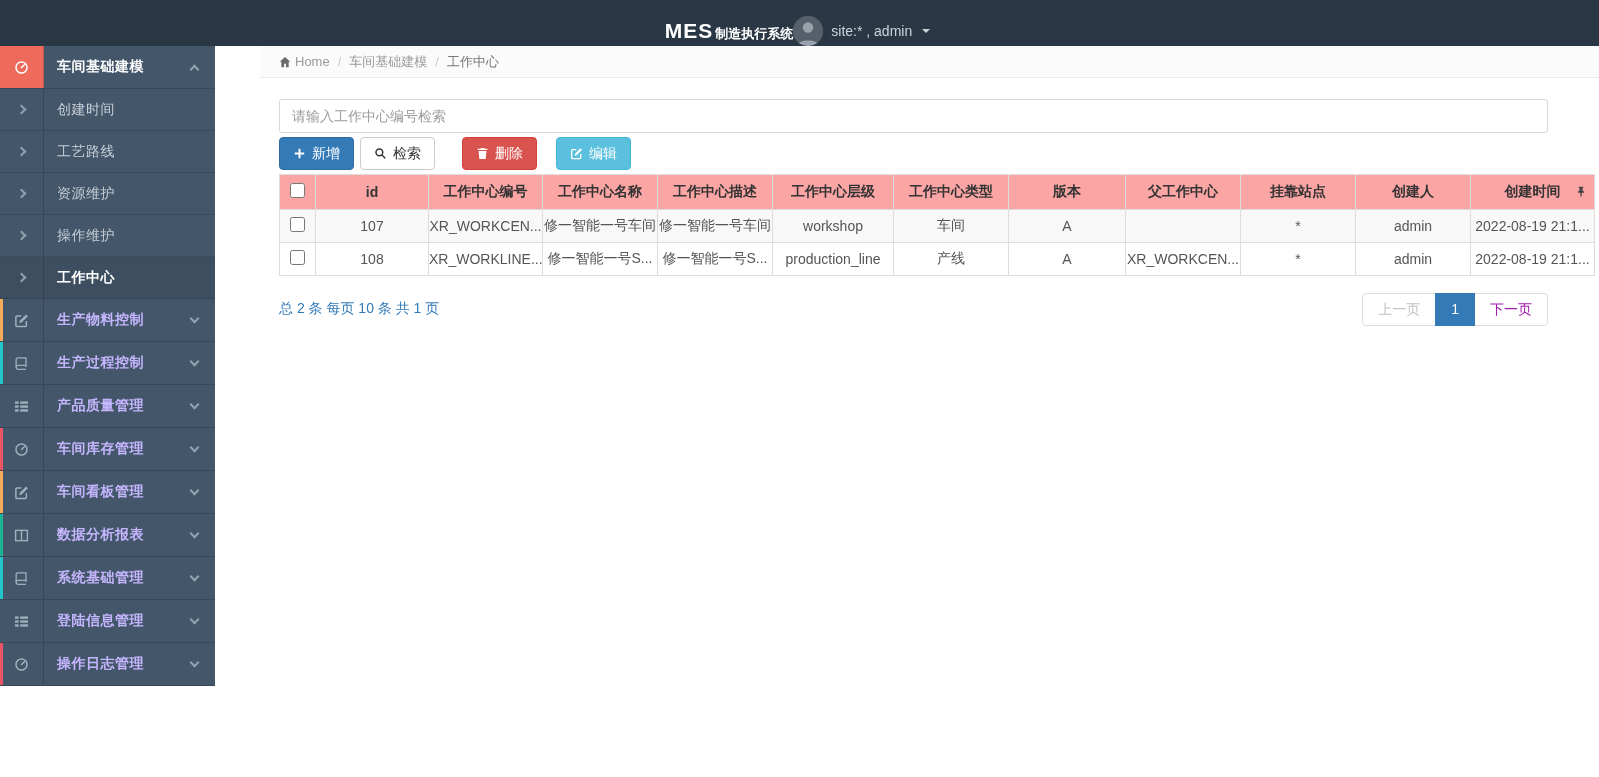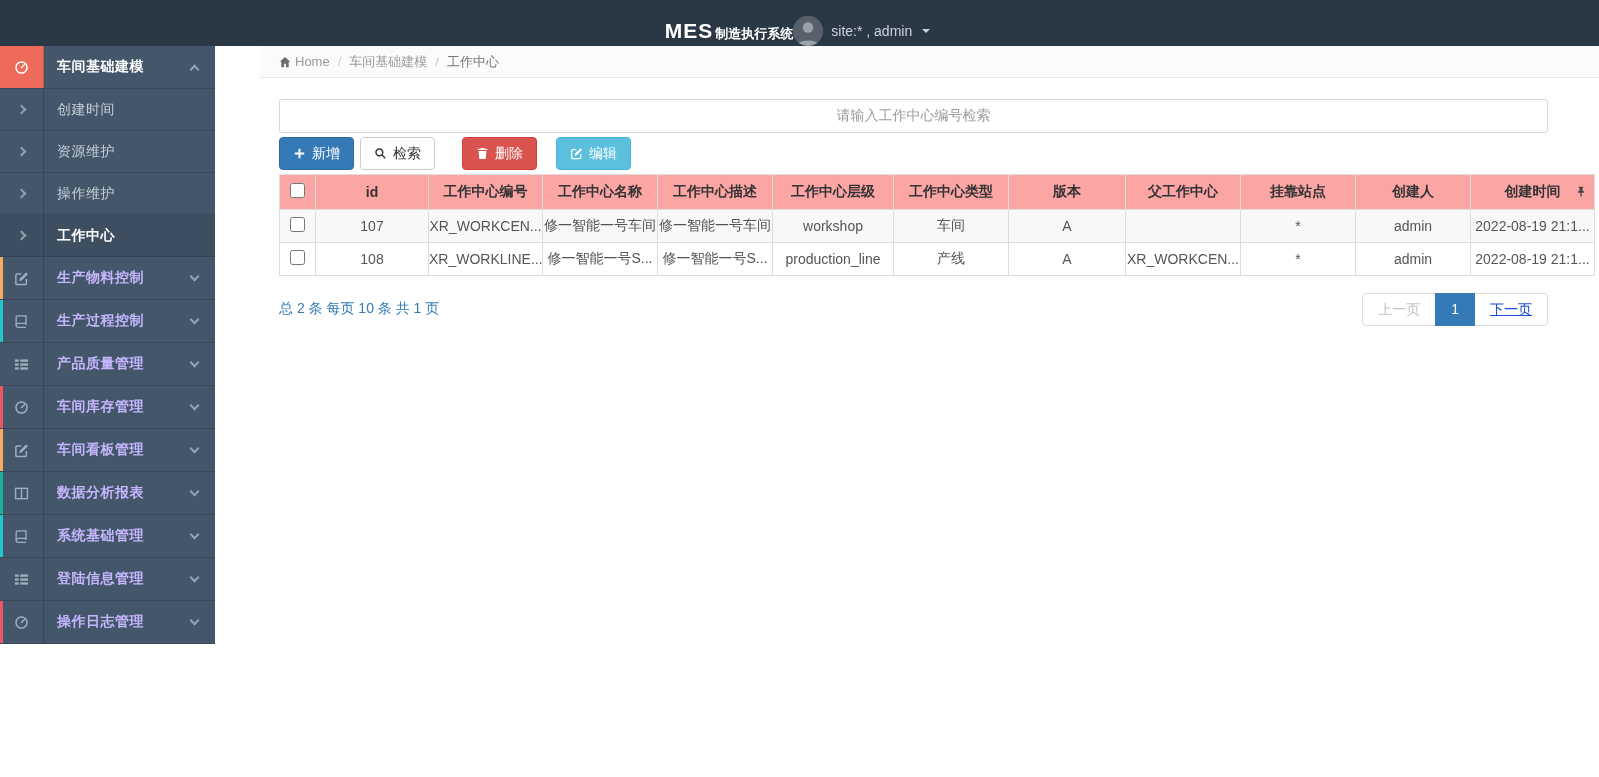--- a/index.html
+++ b/index.html
@@ -52,22 +52,22 @@
   .breadcrumb-bar { height:32px; display:flex; align-items:center; padding-left:19px;
     background:#fbfbfb; border-bottom:1px solid #e7eaec; font-size:13px; color:#999; }
   .home-ico { color:#6b6b6b; display:flex; margin-right:4px; }
   .home-ico svg { width:12px; height:12px; }
   .crumb { color:#999; text-decoration:none; }
   .crumb + .crumb::before { content:"/"; margin:0 8px; color:#ccc; }
   .crumb.current { color:#777; }
 
   .content { padding:21px 51px 0 19px; }
   .search-input { width:100%; height:34px; border:1px solid #d7d7d7; border-radius:3px;
-    padding:0 4px; font-size:14px; color:#555; outline:none;
-    font-family:Liberation Serif, serif;text-align:center; }
+    padding:0 12px; font-size:14px; color:#555; outline:none;
+    font-family:Liberation Sans, sans-serif; }
   .search-input::placeholder { color:#9b9b9b; }
 
   .toolbar { margin-top:4px; display:flex; align-items:center; }
   .btn { height:33px; display:inline-flex; align-items:center; gap:6px; padding:0 13px;
     font-size:14px; border-radius:4px; border:1px solid transparent; cursor:pointer;
     font-family:inherit; }
   .btn .bicon { display:flex; }
   .btn .bicon svg { width:13px; height:13px; display:block; }
   .btn-primary { background:#337ab7; border-color:#2e6da4; color:#fff; margin-right:6px; }
   .btn-default { background:#fff; border-color:#ccc; color:#333; margin-right:27px; }
@@ -88,21 +88,21 @@
   input[type=checkbox] { width:15px; height:15px; cursor:pointer; }
 
   .pagefoot { display:flex; justify-content:space-between; align-items:center; margin-top:17px; }
   .summary { color:#337ab7; font-size:14px; }
   .pager { display:flex; }
   .pg { border:1px solid #ddd; background:#fff; padding:7px 15px; font-size:14px; cursor:pointer;
     font-family:inherit; line-height:1.2; }
   .pg + .pg { margin-left:-1px; }
   .pg.prev { border-radius:4px 0 0 4px; color:#c3c3c3; }
   .pg.active { background:#337ab7; border-color:#337ab7; color:#fff; position:relative; }
-  .pg.next { border-radius:0 4px 4px 0; color:#1d4ed8;text-decoration:underline; }
+  .pg.next { border-radius:0 4px 4px 0; color:#a21caf; }
 </style>
 </head>
 <body>
 
 <header class="topbar">
   <div class="logo">
     <span class="logo-mes">MES</span>
     <span class="logo-suffix">制造执行系统</span>
   </div>
   <div class="user">
@@ -130,20 +130,26 @@
         <span class="side-label">车间基础建模</span>
         <span class="chev-wrap">
           <span class="chev up"></span>
         </span>
       </div>
       <div class="side-sub">
         <span class="icon-cell">
           <span class="chev right"></span>
         </span>
         <span class="side-label">创建时间</span>
+      </div>
+      <div class="side-sub">
+        <span class="icon-cell">
+          <span class="chev right"></span>
+        </span>
+        <span class="side-label">工艺路线</span>
       </div>
       <div class="side-sub">
         <span class="icon-cell">
           <span class="chev right"></span>
         </span>
         <span class="side-label">资源维护</span>
       </div>
       <div class="side-sub">
         <span class="icon-cell">
           <span class="chev right"></span>

